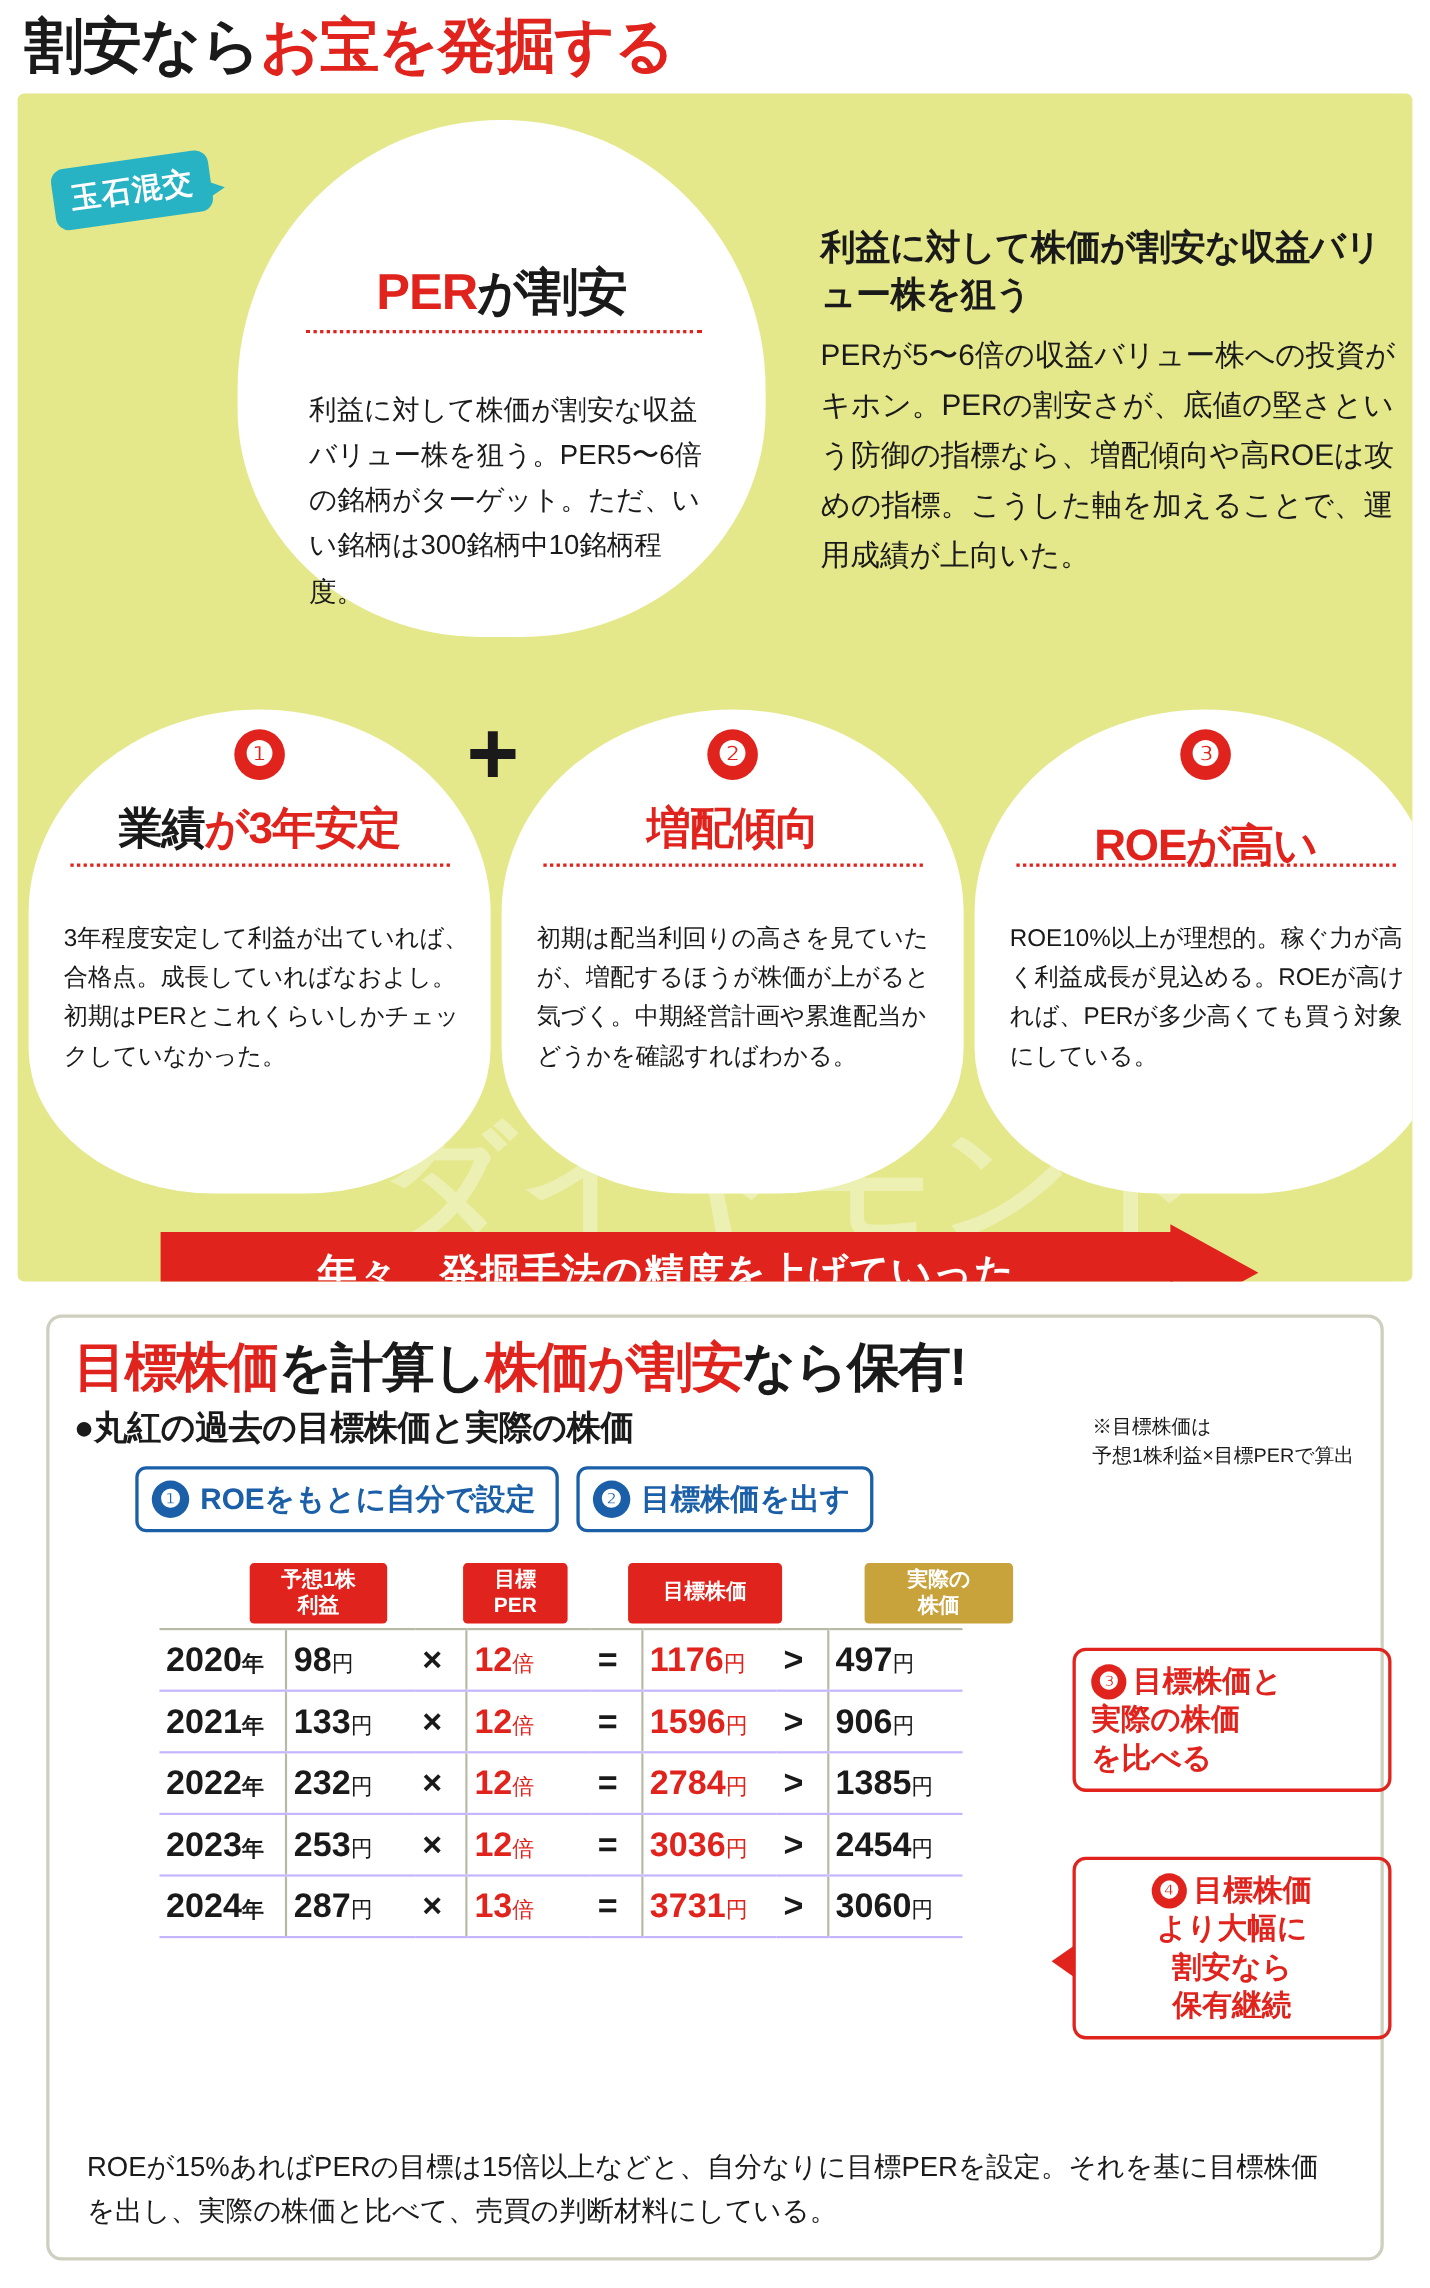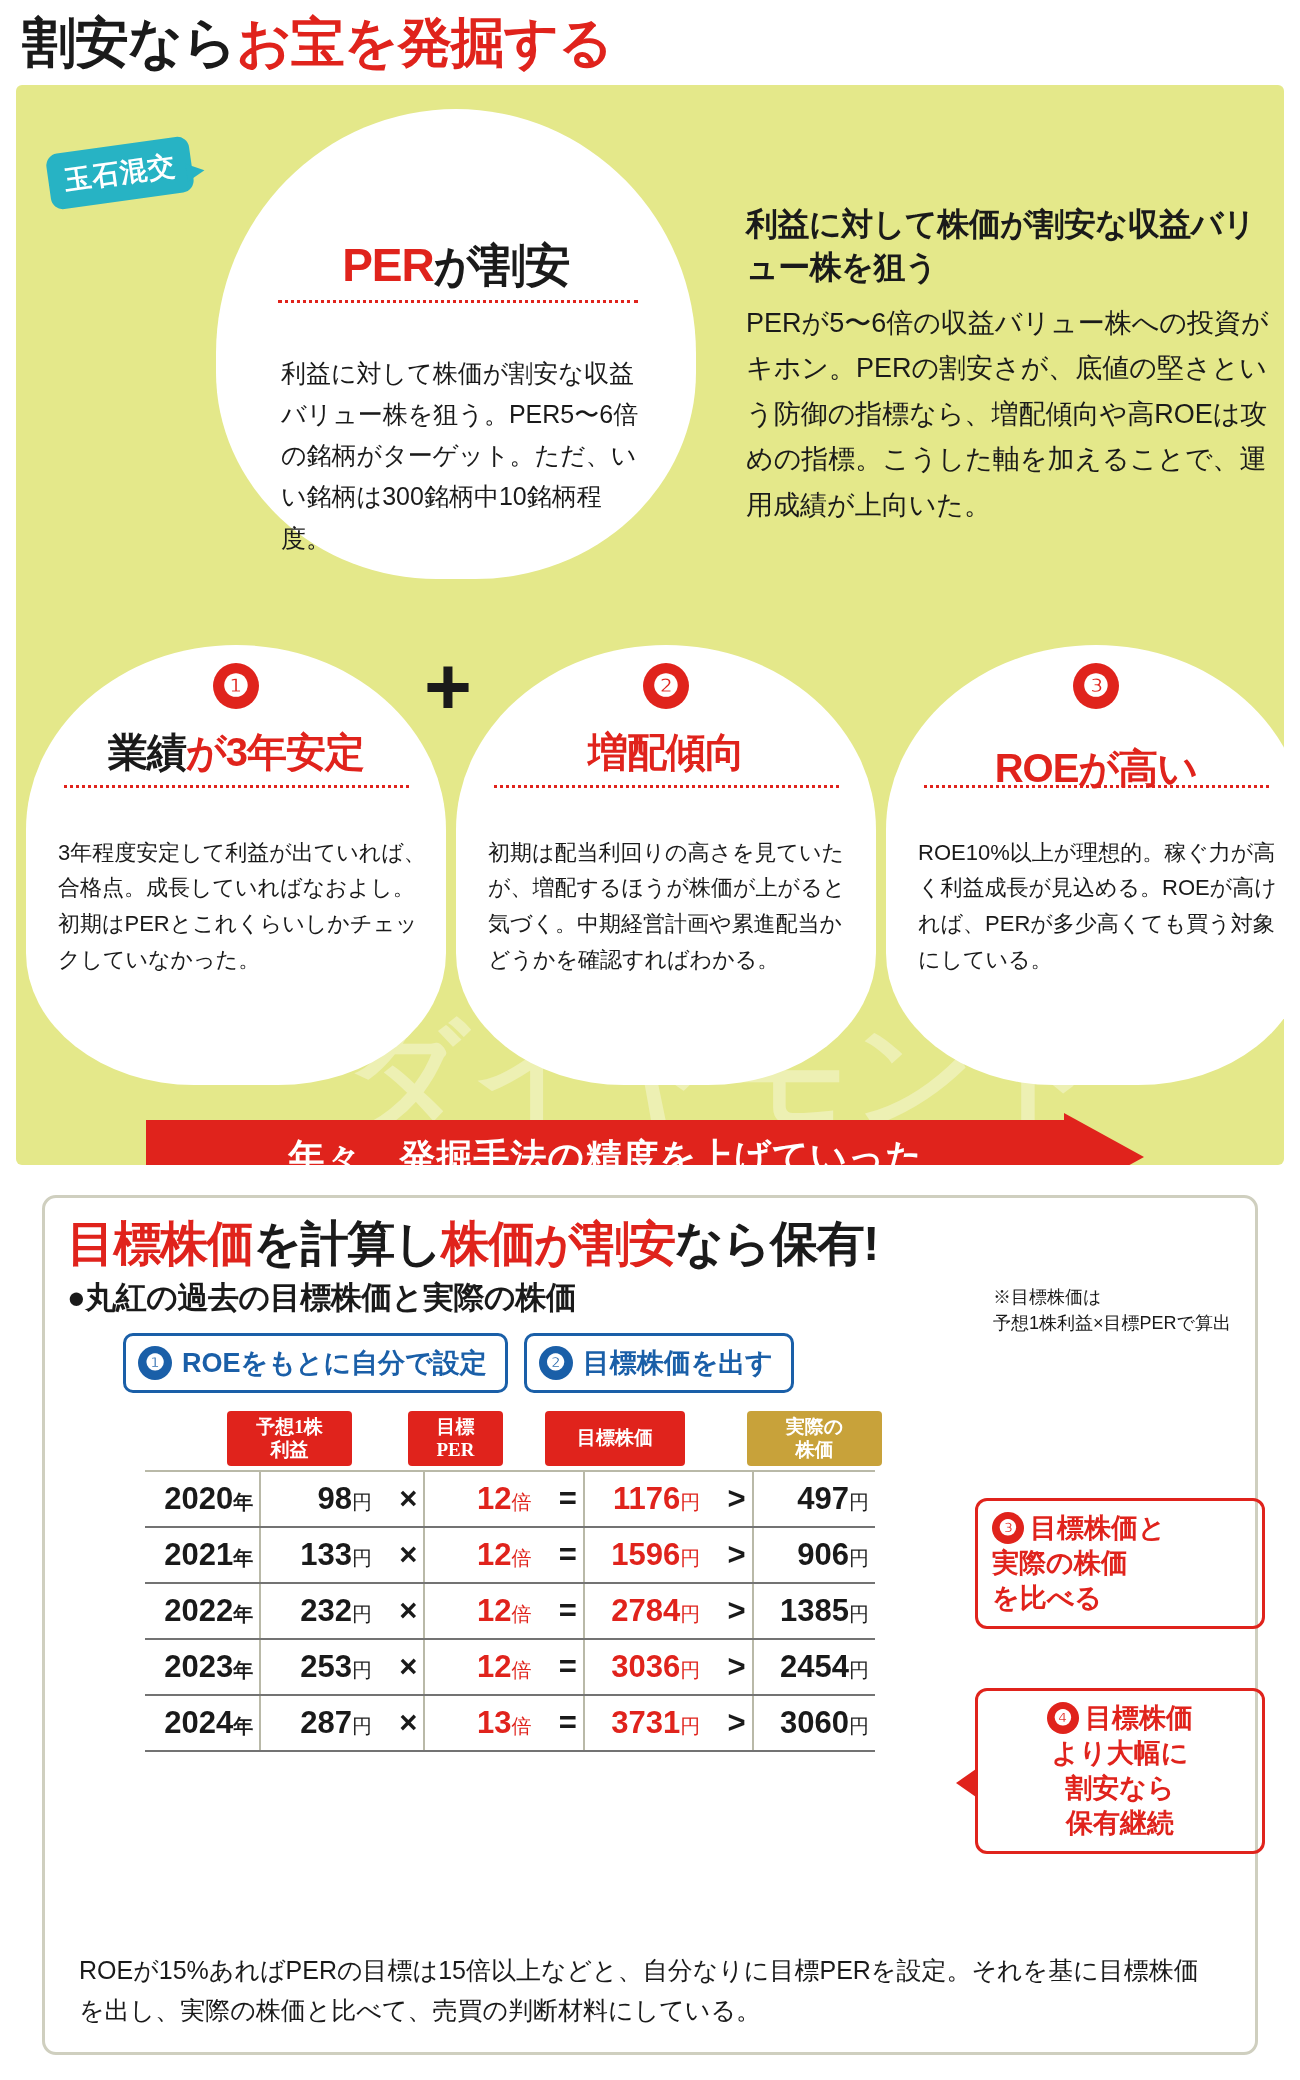--- a/index.html
+++ b/index.html
@@ -230,36 +230,36 @@
     padding: 9px 18px 9px 12px;
     display: flex; align-items: center; gap: 10px;
     font-size: 27px; font-weight: bold; color: #1a5fa8;
   }
   .step-tab .cnum {
     width: 34px; height: 34px; border-radius: 50%;
     background: #1a5fa8; color: #fff;
     font-size: 22px; text-align: center; line-height: 34px;
   }
 
-  .headers-row { display: flex; margin-top: 18px; padding-left: 160px; gap: 0; font-family: Liberation Serif, serif; }
+  .headers-row { display: flex; margin-top: 28px; padding-left: 160px; gap: 13px; }
   .hcell {
     color: #ffffff; font-weight: bold; text-align: center;
     border-radius: 4px; font-size: 19px; line-height: 1.2;
     padding: 5px 0; display: flex; align-items: center; justify-content: center;
   }
   .hcell.h1 { background: #e0231c; width: 125px; margin-left: 0px; }
   .hcell.h2 { background: #e0231c; width: 95px; margin-left: 56px; }
   .hcell.h3 { background: #e0231c; width: 140px; margin-left: 42px; }
   .hcell.h4 { background: #c8a23a; width: 135px; margin-left: 62px; }
 
   table.data { margin-top: 4px; border-collapse: collapse; width: 730px; margin-left: 78px; }
   table.data td {
-    border-bottom: 2px solid #737373;
+    border-bottom: 2px solid #c4b5fd;
     font-size: 31px; font-weight: bold;
-    padding: 9px 6px; text-align: right; white-space: nowrap;
+    padding: 9px 6px; text-align: left; white-space: nowrap;
   }
   table.data tr:first-child td { border-top: 2px solid #b9b9a8; }
   td.year { text-align: left; font-size: 29px; width: 120px; padding-left: 4px; }
   td.year .u { font-size: 20px; font-weight: bold; }
   td.op { text-align: center; width: 52px; font-size: 28px; }
   td.v { width: 130px; border-left: 2px solid #b9b9a8; padding-right: 10px; }
   td.red { color: #e0231c; }
   td .u { font-size: 20px; font-weight: normal; }
   td.red .u { color: #e0231c; }
 

